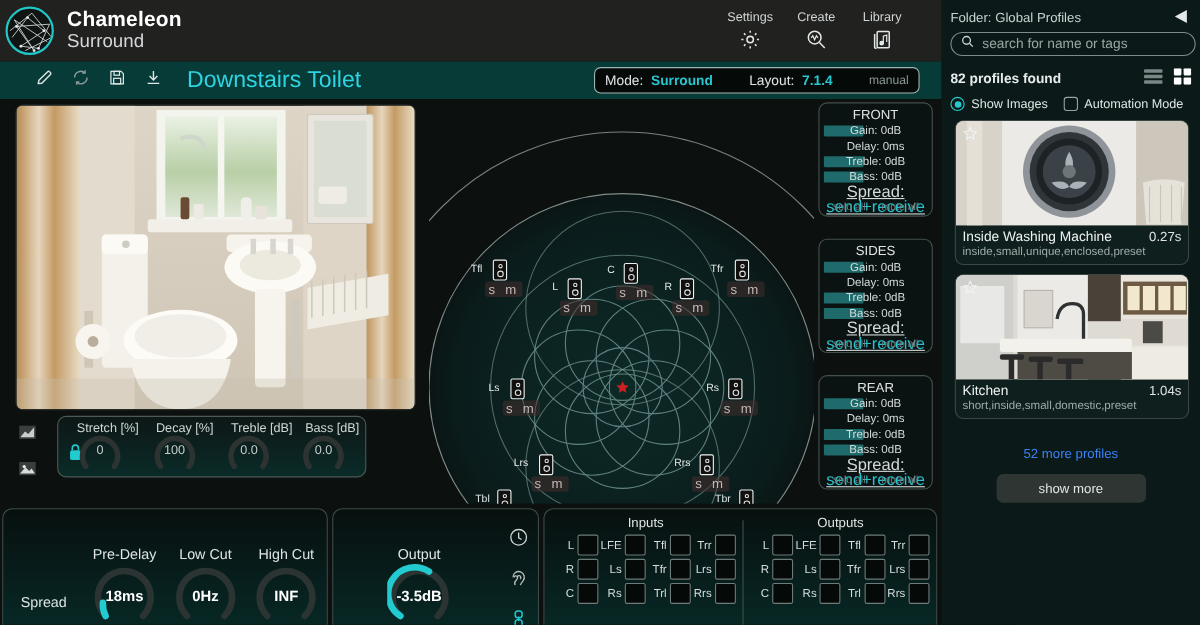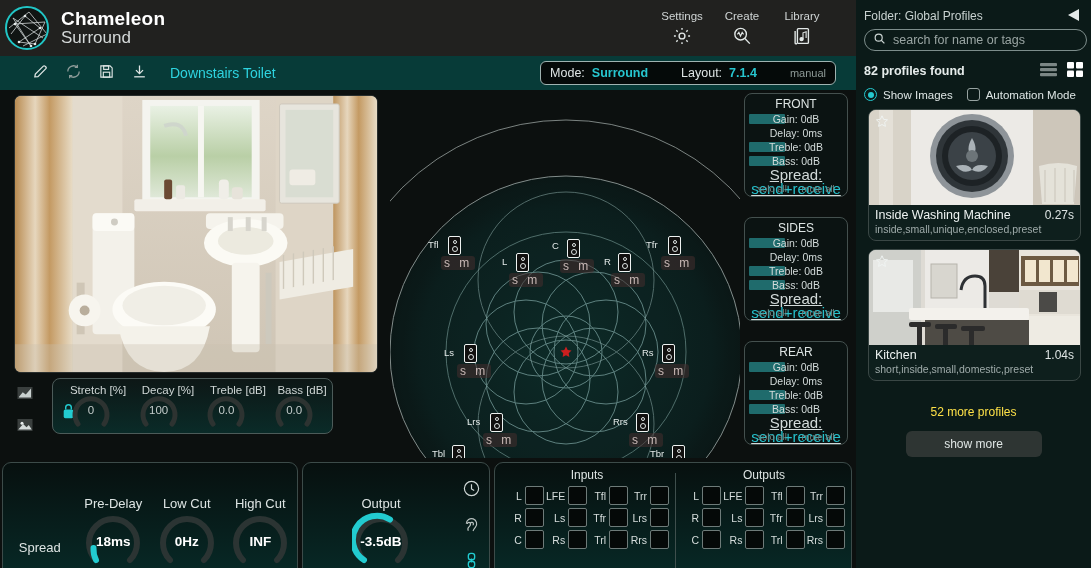--- a/index.html
+++ b/index.html
@@ -29,21 +29,21 @@
   .hdr-act .lbl { font-size:11.5px; color:#cfd4d4; display:block; margin-bottom:3px;}
   .hdr-act svg { display:block; margin:0 auto; }
 
   
   .presetbar {
     position:absolute; left:0; top:56px; width:856px; height:34px;
     background:#073b38; display:flex; align-items:center;
   }
   .presetbar .pb-icons { display:flex; gap:16px; margin-left:32px; }
   .presetbar .pb-icons span { cursor:pointer; display:block; }
-  .preset-name { margin-left:22px; font-size:14px; color:#2ed4e0; }
+  .preset-name { margin-left:22px; font-size:21px; color:#2ed4e0; }
   .mode-box {
     margin-left:auto; margin-right:20px;
     border:1px solid #9fb3b1; border-radius:6px;
     background:#050a09; height:24px; padding:0 9px;
     display:flex; align-items:center; gap:7px; font-size:12.5px;
   }
   .mode-box .k { color:#dfe6e6; }
   .mode-box .v { color:#27c6cf; font-weight:bold; }
   .mode-box .manual { color:#8d9996; font-size:11px; margin-left:26px;}
 
@@ -177,21 +177,21 @@
     margin:8px 10px 0 12px; border:1px solid #3a4745; border-radius:8px;
     overflow:hidden; background:#0e1f1d; cursor:pointer;
   }
   .profile .thumb { height:95px; width:100%; position:relative;}
   .profile .star { position:absolute; left:6px; top:4px;}
   .profile .pmeta { padding:3px 6px 5px;}
   .profile .prow { display:flex; justify-content:space-between; align-items:baseline;}
   .profile .pname { font-size:12.5px; color:#eef3f2;}
   .profile .ptime { font-size:12px; color:#dde4e3;}
   .profile .ptags { font-size:10.5px; color:#9fabaa; margin-top:1px;}
-  .sb-more { text-align:center; font-size:12px; color:#fde047; margin-top:24px;}
+  .sb-more { text-align:center; font-size:12px; color:#3b82f6; margin-top:24px;}
   .sb-showmore {
     display:block; margin:12px auto 0; width:136px; height:26px; border-radius:6px;
     background:#2e3533; border:0; color:#dfe6e5; font-size:12px; cursor:pointer;
     font-family:"Liberation Sans", sans-serif;
   }
 </style>
 </head>
 <body>
 
 <div class="header">

